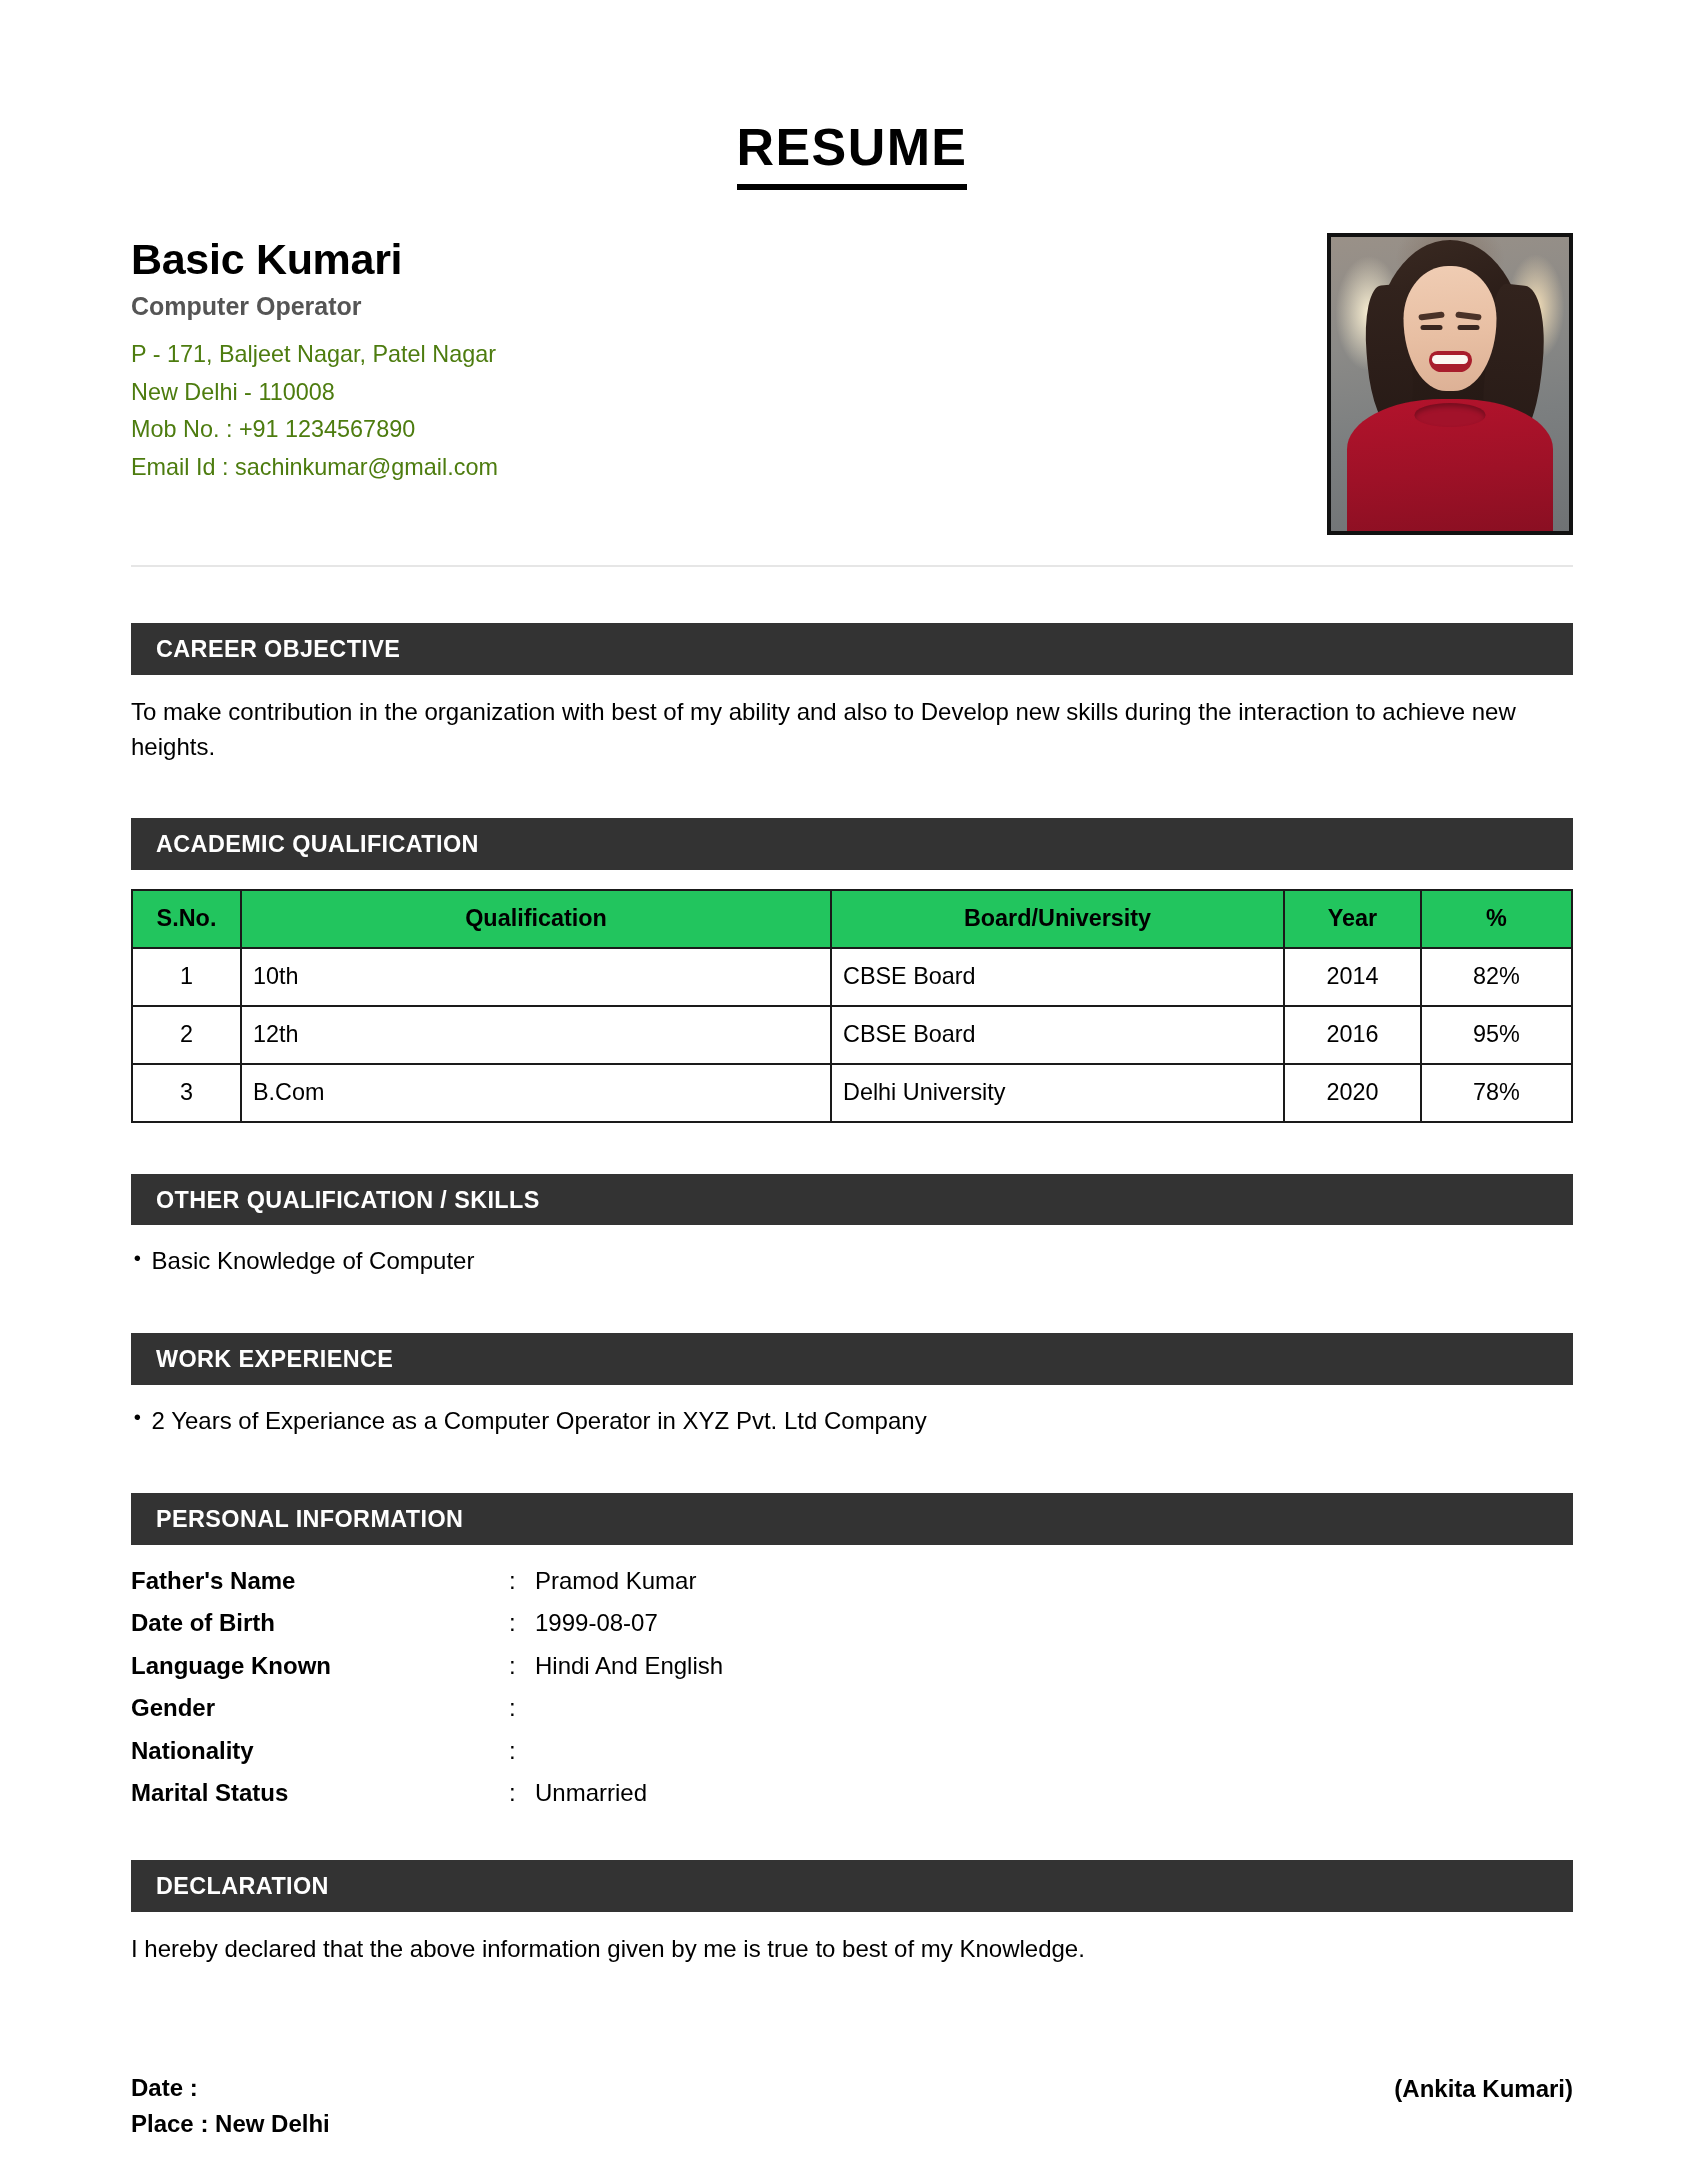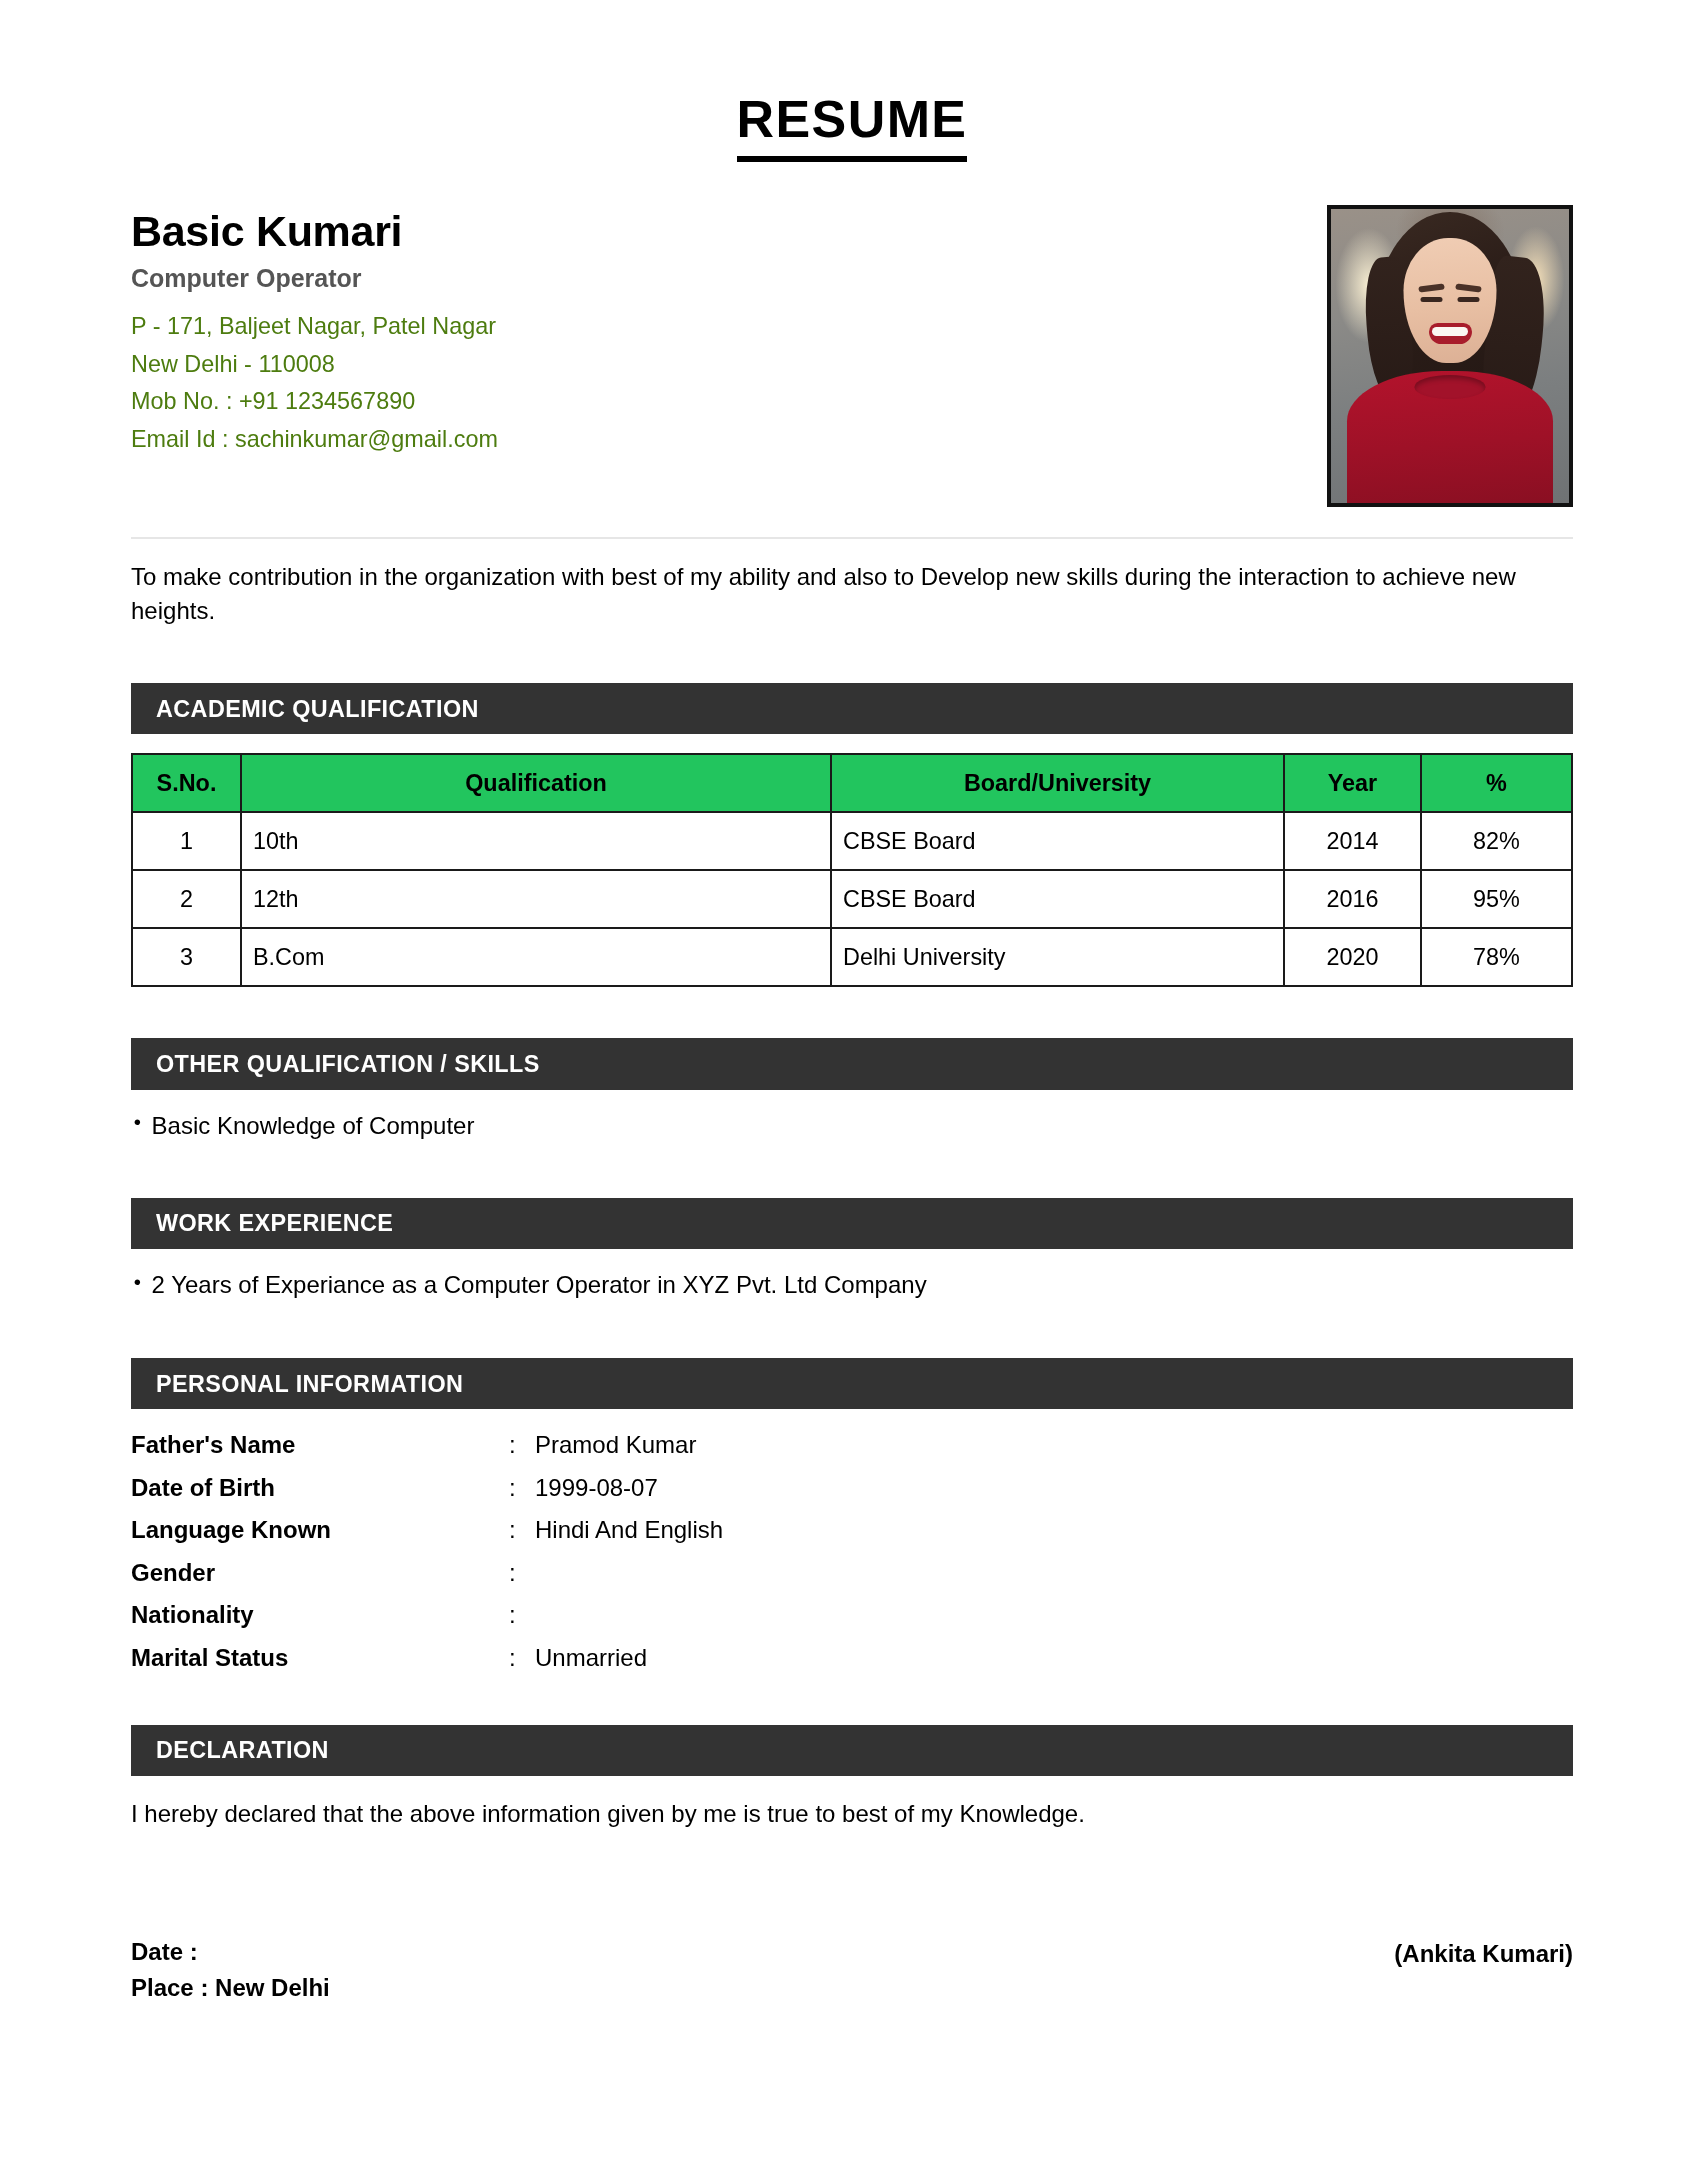--- a/index.html
+++ b/index.html
@@ -17,21 +17,21 @@
     position: relative;
     width: 1704px;
     height: 2172px;
     background: #ffffff;
     padding: 0 131px;
   }
 
   
   .title-wrap {
     text-align: center;
-    padding-top: 92px;
+    padding-top: 120px;
   }
   .doc-title {
     display: inline-block;
     font-size: 52px;
     font-weight: 700;
     letter-spacing: 1.4px;
     line-height: 1.05;
     padding-bottom: 9.6px;
     border-bottom: 6.2px solid #000000;
   }
@@ -303,20 +303,21 @@
         <div class="ph-body">
           <div class="ph-collar"></div>
         </div>
       </div>
     </div>
 
   </div>
 
   <div class="divider"></div>
 
+  <div class="bar s-career">CAREER OBJECTIVE</div>
   <p class="para">To make contribution in the organization with best of my ability and also to Develop new skills during the interaction to achieve new heights.</p>
 
   <div class="bar s-academic">ACADEMIC QUALIFICATION</div>
 
   <table class="academic">
     <colgroup>
       <col class="col-sno">
         <col class="col-qual">
         <col class="col-board">
         <col class="col-year">

